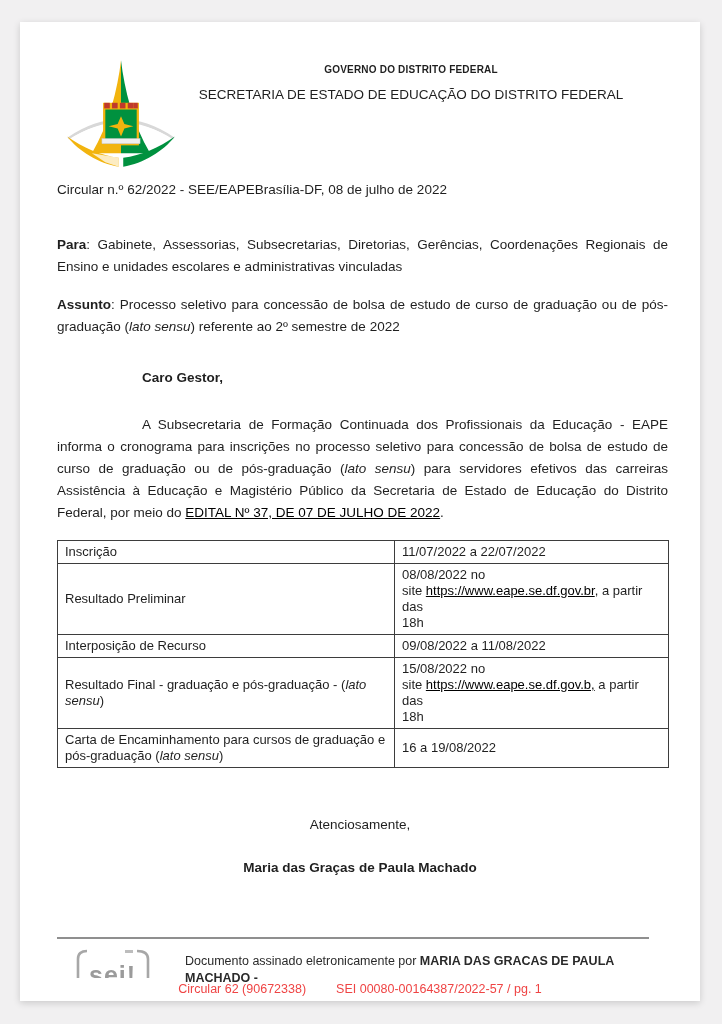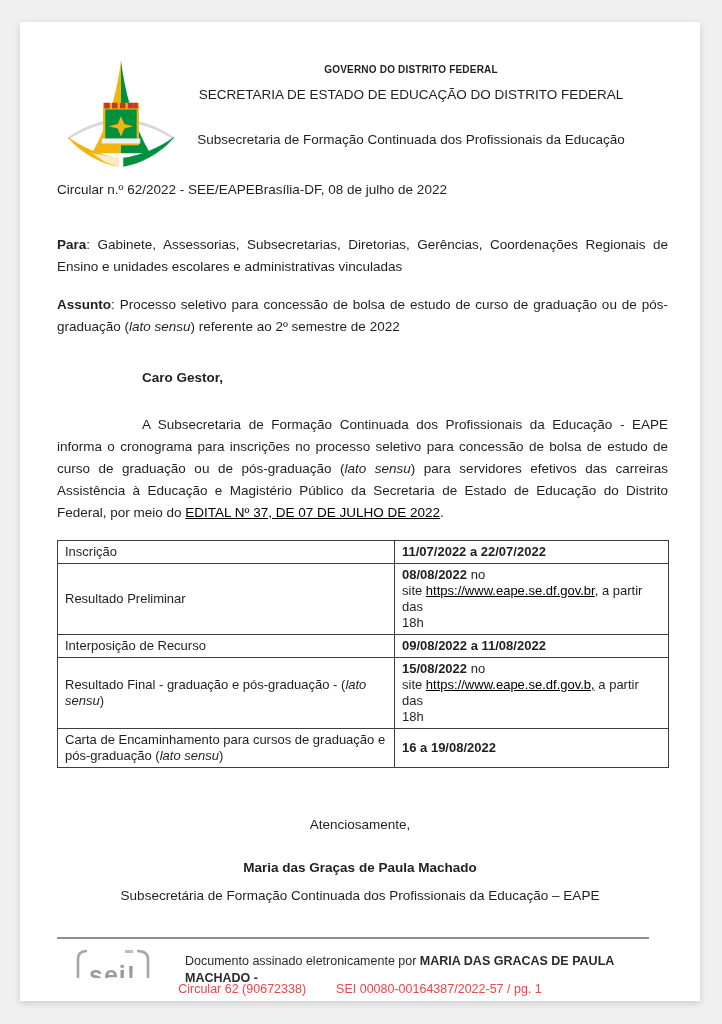--- a/index.html
+++ b/index.html
@@ -40,21 +40,21 @@
     left:37px;top:518px;position:absolute;
     width:612px;border-collapse:collapse;table-layout:fixed;
     font-size:13px;line-height:16px;
   }
   table.sched td{
     border:1.4px solid #3d3d3d;
     padding:3px 7px;
     vertical-align:middle;
   }
   td.c1{width:322px;}
-  td.c2 b{font-weight:bold;}
+  td.c2 b{font-weight:normal;}
   
   .center-line{left:0;right:0;text-align:center;font-size:13.5px;}
   .regards{top:795px;}
   .signer-name{top:838px;font-weight:bold;}
   .signer-role{top:866px;}
   
   .rule{left:37px;top:915px;width:592px;height:2px;background:#8f8f8f;}
   .sei-box{left:53px;top:926px;width:80px;height:30px;overflow:hidden;}
   .sei-text{
     position:absolute;left:16px;top:13px;
@@ -95,21 +95,20 @@
 
       <polygon points="50,52 53,59 61,61 53,63 50,70 47,63 39,61 47,59" fill="#f2b40e"></polygon>
 
       <rect x="33" y="72" width="34" height="4.5" fill="#efefef" stroke="#cccccc" stroke-width="0.5"></rect>
     </svg>
   </div>
 
   <div class="abs hdr">
     <p class="hdr-l1">GOVERNO DO DISTRITO FEDERAL</p>
     <p class="hdr-l2">SECRETARIA DE ESTADO DE EDUCAÇÃO DO DISTRITO FEDERAL</p>
-    <p class="hdr-l3">Subsecretaria de Formação Continuada dos Profissionais da Educação</p>
   </div>
 
   <div class="abs meta">
     <span>Circular n.º 62/2022 - SEE/EAPE</span>
     <span>Brasília-DF, 08 de julho de 2022</span>
   </div>
 
   <div class="abs par p-para"><b class="inl">Para</b><span>: Gabinete, Assessorias, Subsecretarias, Diretorias, Gerências, Coordenações Regionais de Ensino e unidades escolares e administrativas vinculadas</span></div>
 
   <div class="abs par p-assunto"><b class="inl">Assunto</b><span>: Processo seletivo para concessão de bolsa de estudo de curso de graduação ou de pós-graduação (</span><i class="inl">lato sensu</i><span>) referente ao 2º semestre de 2022</span></div>
@@ -147,21 +146,20 @@
       <tr>
         <td class="c1"><span>Carta de Encaminhamento para cursos de graduação e pós-graduação (</span><i class="inl">lato sensu</i><span>)</span></td>
         <td class="c2"><b>16 a 19/08/2022</b></td>
       </tr>
     </tbody>
   </table>
 
 
   <div class="abs center-line regards">Atenciosamente,</div>
   <div class="abs center-line signer-name">Maria das Graças de Paula Machado</div>
-  <div class="abs center-line signer-role">Subsecretária de  Formação Continuada dos Profissionais da Educação – EAPE</div>
 
   <div class="abs rule"></div>
   <div class="abs sei-box">
     <svg width="80" height="30" viewBox="0 0 80 30" style="position:absolute;left:0;top:0;">
       <path d="M14,3 Q5,3 5,11 L5,30" stroke="#a7a7a7" stroke-width="2.6" fill="none"></path>
       <path d="M64,3 Q75,3 75,11 L75,30" stroke="#a7a7a7" stroke-width="2.6" fill="none"></path>
       <rect x="52" y="2" width="8" height="3" fill="#bdbdbd"></rect>
     </svg>
     <span class="sei-text">sei!</span>
   </div>

